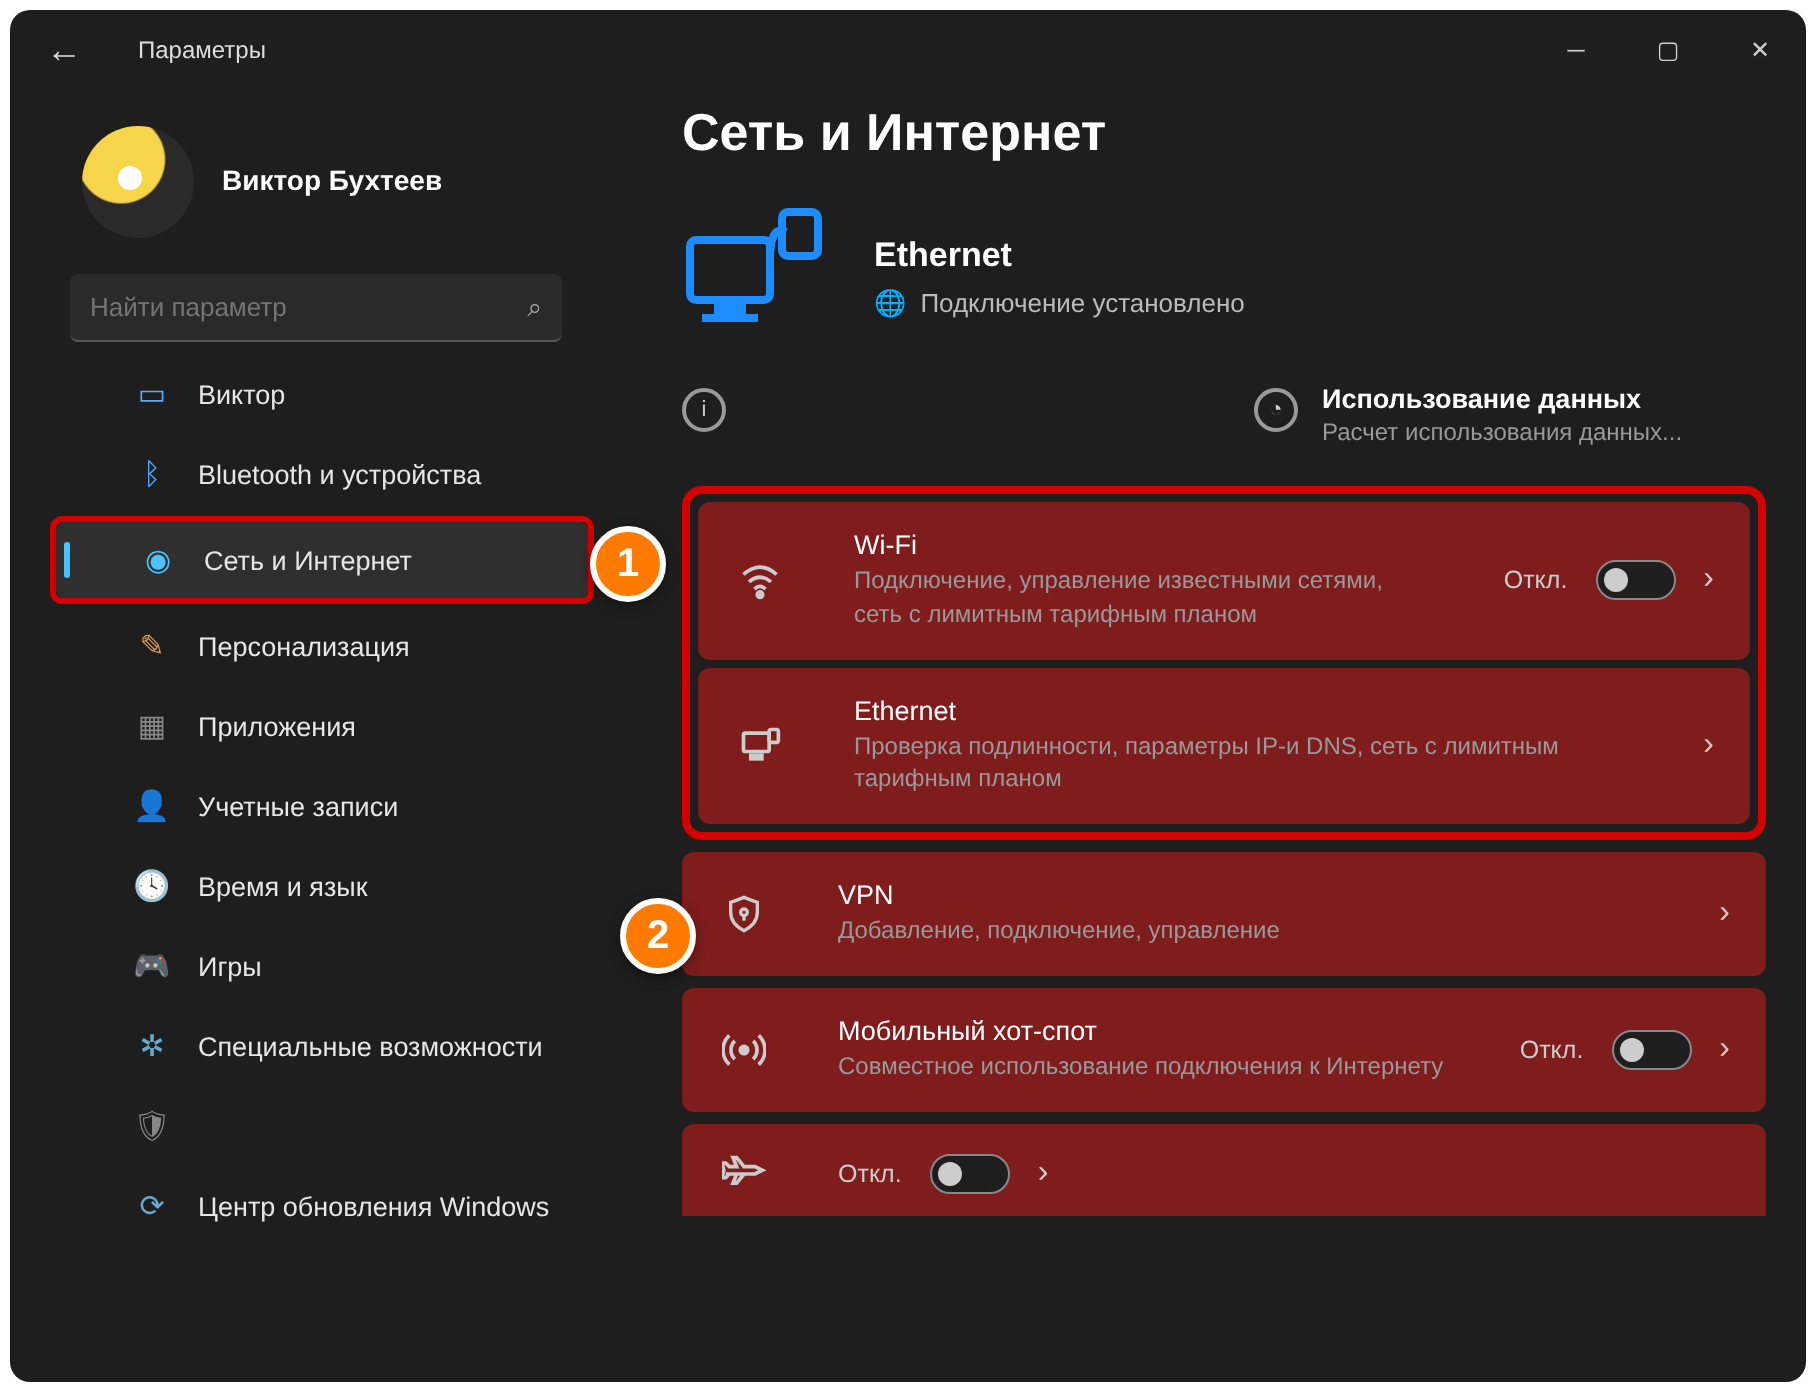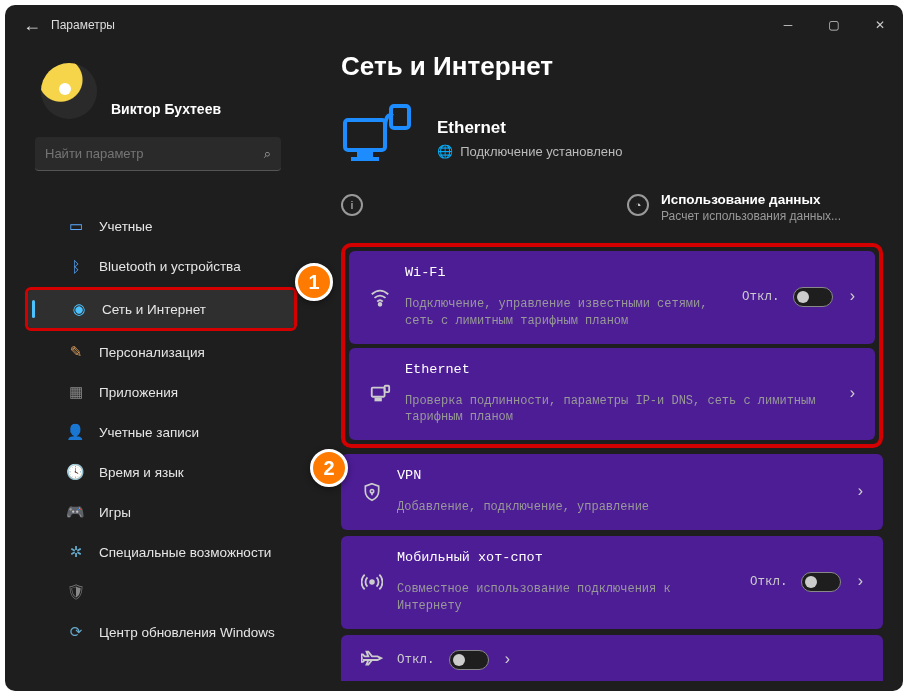--- a/index.html
+++ b/index.html
@@ -22,32 +22,32 @@
     position: relative;
   }
   .titlebar {
     height: 40px;
     display: flex;
     align-items: center;
     padding: 0 12px;
     color: #ddd;
   }
   .titlebar .back { width: 30px; text-align: center; font-size: 18px; cursor: pointer;}
-  .titlebar .title { margin-left: 4px; font-size: 12px; }
+  .titlebar .title { margin-left: 22px; font-size: 12px; }
   .winbtns { position: absolute; right: 0; top: 0; display: flex; }
   .winbtn { width: 46px; height: 40px; display:flex; align-items:center; justify-content:center; color:#ccc; font-size:12px; cursor:pointer;}
   .content { display: flex; height: calc(100% - 40px); }
   .sidebar { width: 300px; padding: 8px 0 0 0; }
-  .profile { display:flex; align-items:flex-end; padding: 10px 24px 18px 36px; gap:14px;}
+  .profile { display:flex; align-items:center; padding: 10px 24px 18px 36px; gap:14px;}
   .avatar { width:56px; height:56px; border-radius:50%; background: radial-gradient(circle at 35% 30%, #f6d54a 0 40%, #2a2a2a 42%); position:relative; overflow:hidden;}
   .avatar::after{ content:""; position:absolute; left:18px; top:20px; width:12px; height:12px; border-radius:50%; background:#fff;}
   .profile .name { font-size:14px; font-weight:600; color:#fff;}
   .profile .sub { font-size:12px; color:#777; margin-top:2px; filter: blur(2px);}
   .search {
-    margin: 0 24px 36px 30px;
+    margin: 0 24px 7px 30px;
     height: 34px;
     background:#2a2a2a;
     border-bottom:1px solid #555;
     border-radius:4px;
     display:flex; align-items:center; padding:0 10px;
     color:#aaa;
   }
   .search input { flex:1; background:transparent; border:0; outline:0; color:#eee; font-size:13px;}
   .nav { margin-top: 6px; }
   .nav-item {
@@ -81,31 +81,30 @@
   .neticon { width:72px; height:72px; }
   .nettxt .h { font-size:17px; font-weight:600; color:#fff;}
   .nettxt .s { font-size:13px; color:#bbb; margin-top:6px; display:flex; align-items:center; gap:7px;}
   .toprow { display:flex; gap:30px; margin-bottom:20px;}
   .topitem { display:flex; gap:12px; align-items:flex-start; flex:1; cursor:pointer;}
   .topitem .circ { width:22px; height:22px; border:2px solid #999; border-radius:50%; display:flex; align-items:center; justify-content:center; font-size:11px; color:#ccc; margin-top:2px;}
   .topitem .h { font-size:13.5px; font-weight:600; color:#fff;}
   .topitem .s { font-size:12px; color:#999; margin-top:2px; white-space:nowrap; overflow:hidden; text-overflow:ellipsis; max-width:200px;}
   .cards { display:flex; flex-direction:column; gap:6px;}
   .card {
-    background:#4c1d95;
+    background:#7f1d1d;
     border-radius:6px;
     padding: 14px 18px;
-    display:flex; align-items:center; gap:12px;
+    display:flex; align-items:center; gap:34px;
     cursor:pointer;
-    font-family:Liberation Mono, monospace;
   }
   .card .cicon { width:26px; display:flex; align-items:center; justify-content:center; color:#ccc; font-size:18px;}
   .card .ctext { flex:1; }
   .card .ctext .h { font-size:13.5px; color:#fff;}
-  .card .ctext .s { font-size:12px; color:#999; margin-top:16px; line-height:1.4;}
+  .card .ctext .s { font-size:12px; color:#999; margin-top:2px; line-height:1.4;}
   .card .right { display:flex; align-items:center; gap:14px; color:#ccc;}
   .card .state { font-size:12.5px; color:#ccc;}
   .toggle {
     width:40px; height:20px; border-radius:20px; border:1px solid #888; position:relative; background:#1e1e1e;
   }
   .toggle::after { content:""; position:absolute; left:3px; top:3px; width:12px; height:12px; border-radius:50%; background:#ccc;}
   .chev { font-size:16px; color:#ccc; }
   .redbox {
     border:4px solid #d40000;
     border-radius:10px;
@@ -147,21 +146,21 @@
           <div class="sub"> </div>
         </div>
       </div>
       <div class="search">
         <input placeholder="Найти параметр" style="">
         <span>⌕</span>
       </div>
       <div class="nav">
         <div class="nav-item">
           <span class="nicon" style="color:#5aa9ff">▭</span>
-          <span>Учетные</span>
+          <span>Виктор</span>
         </div>
         <div class="nav-item">
           <span class="nicon" style="color:#5aa9ff">ᛒ</span>
           <span>Bluetooth и устройства</span>
         </div>
         <div class="highlight-red">
           <div class="nav-item selected">
             <span class="nicon" style="color:#4cc2ff">◉</span>
             <span>Сеть и Интернет</span>
           </div>

